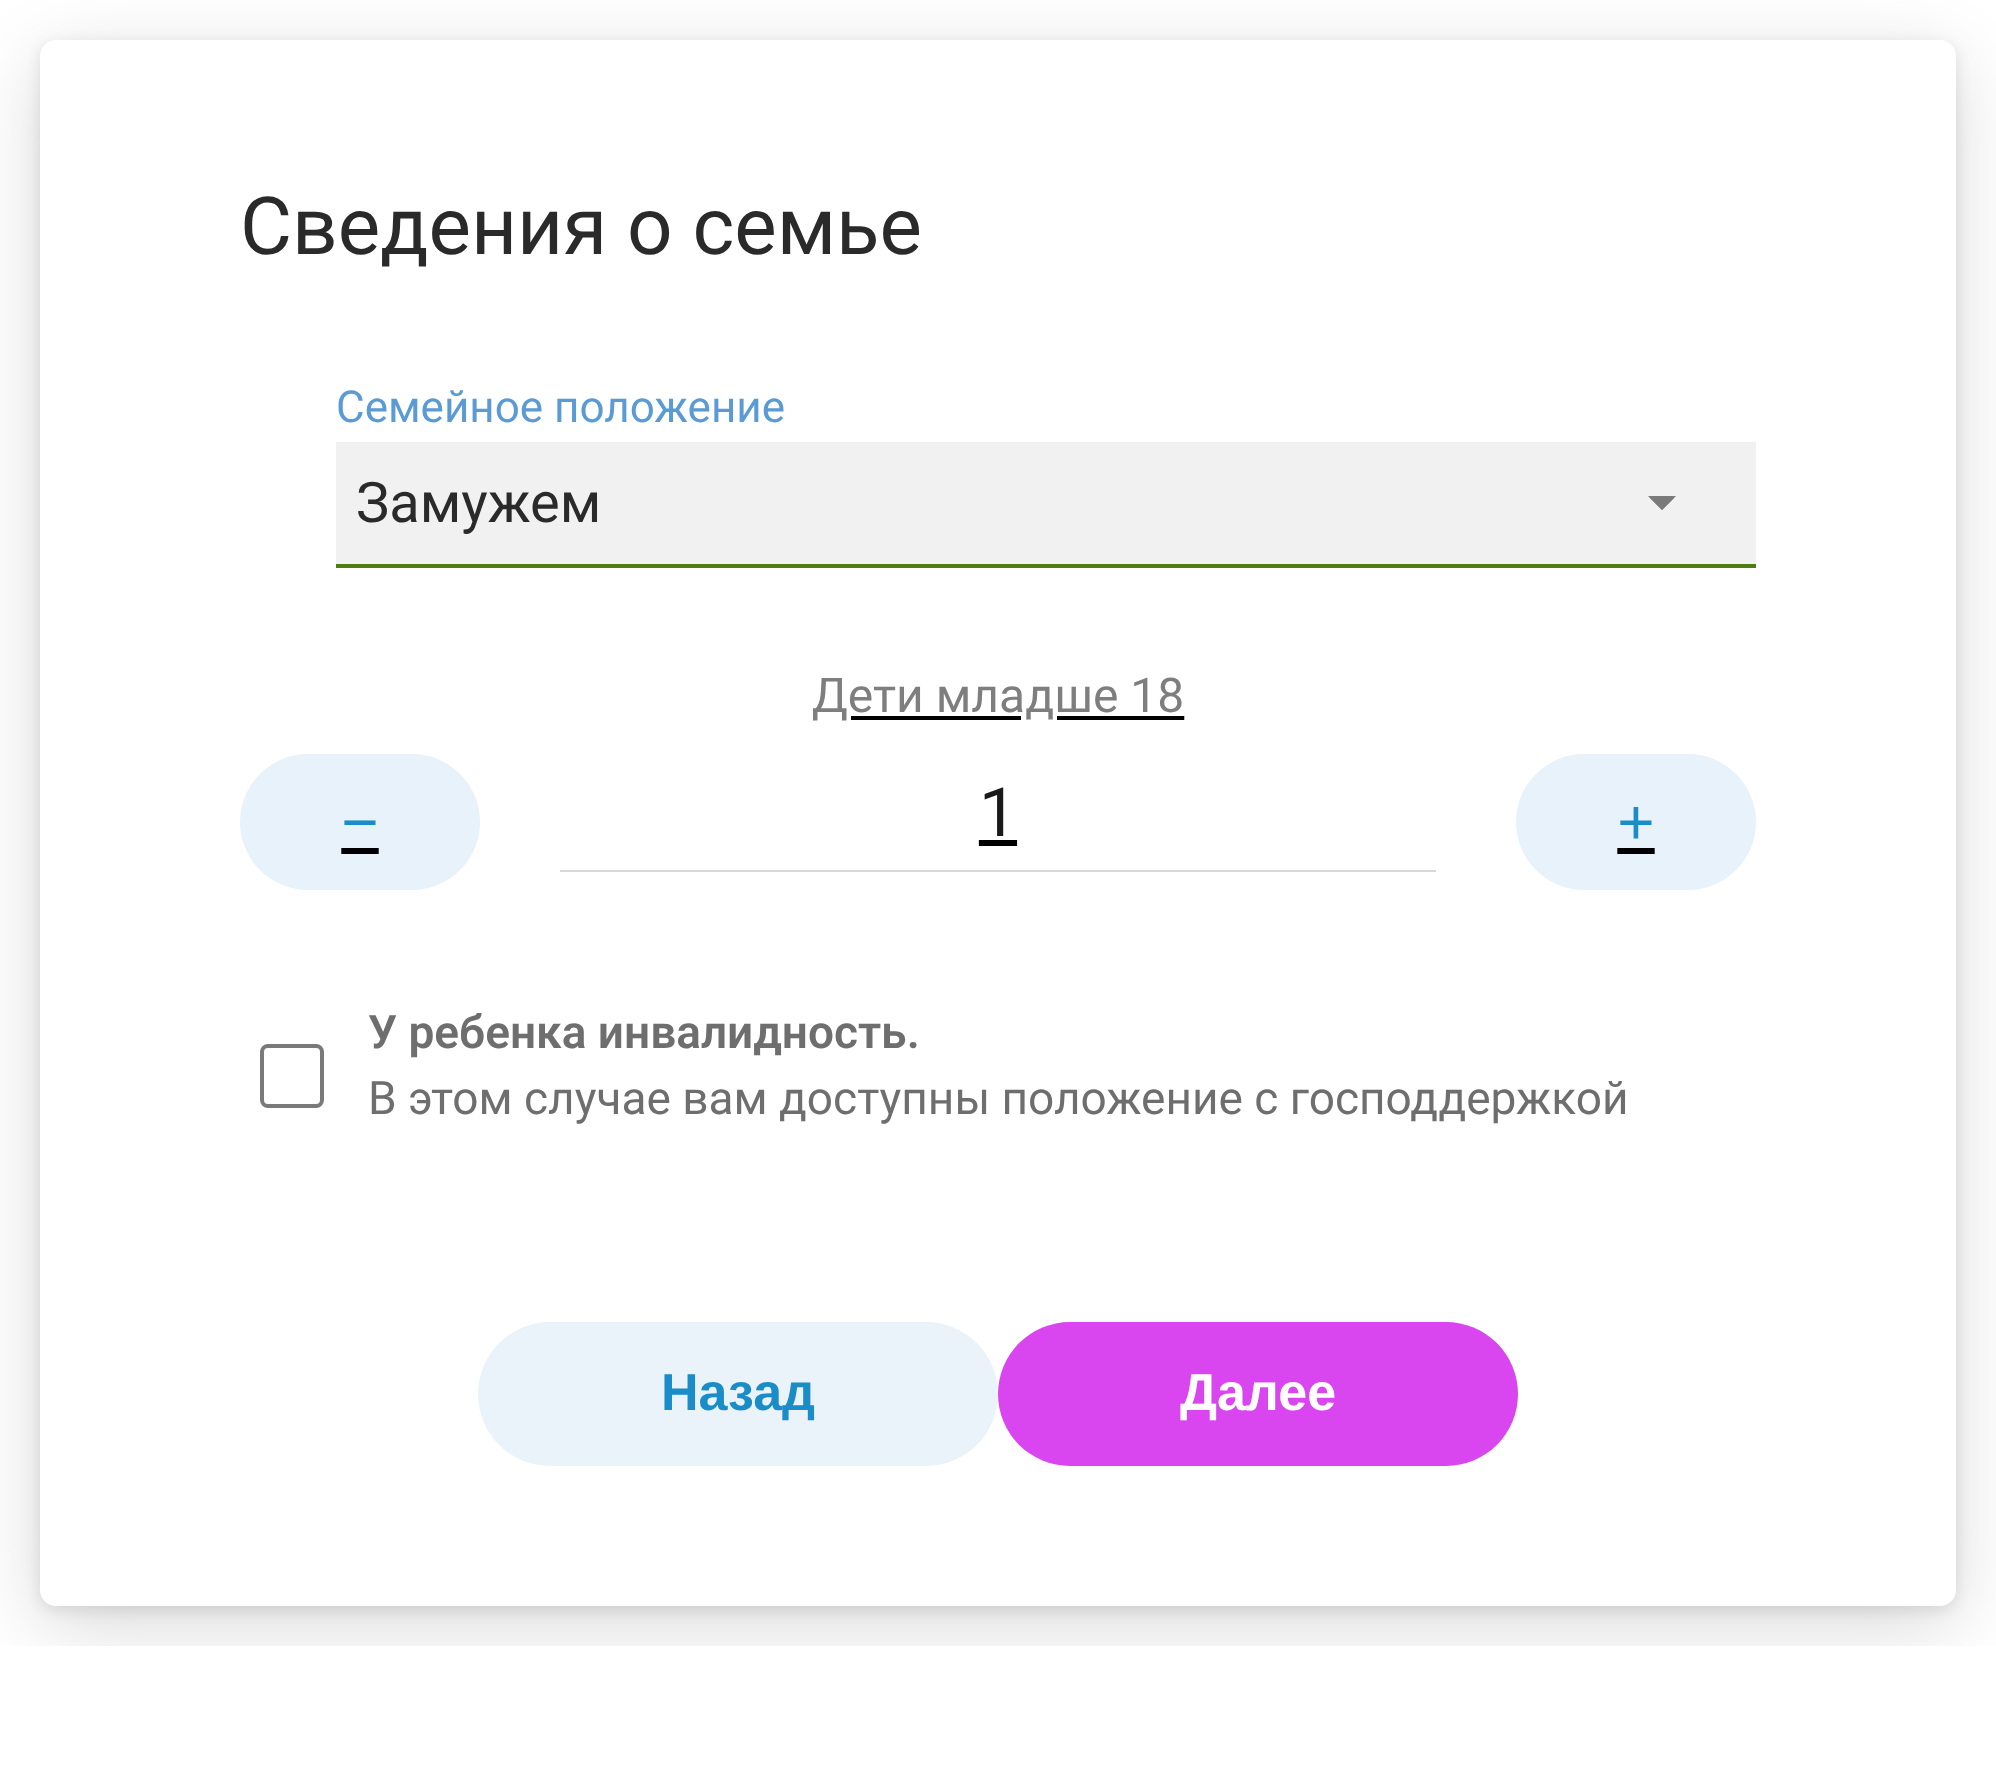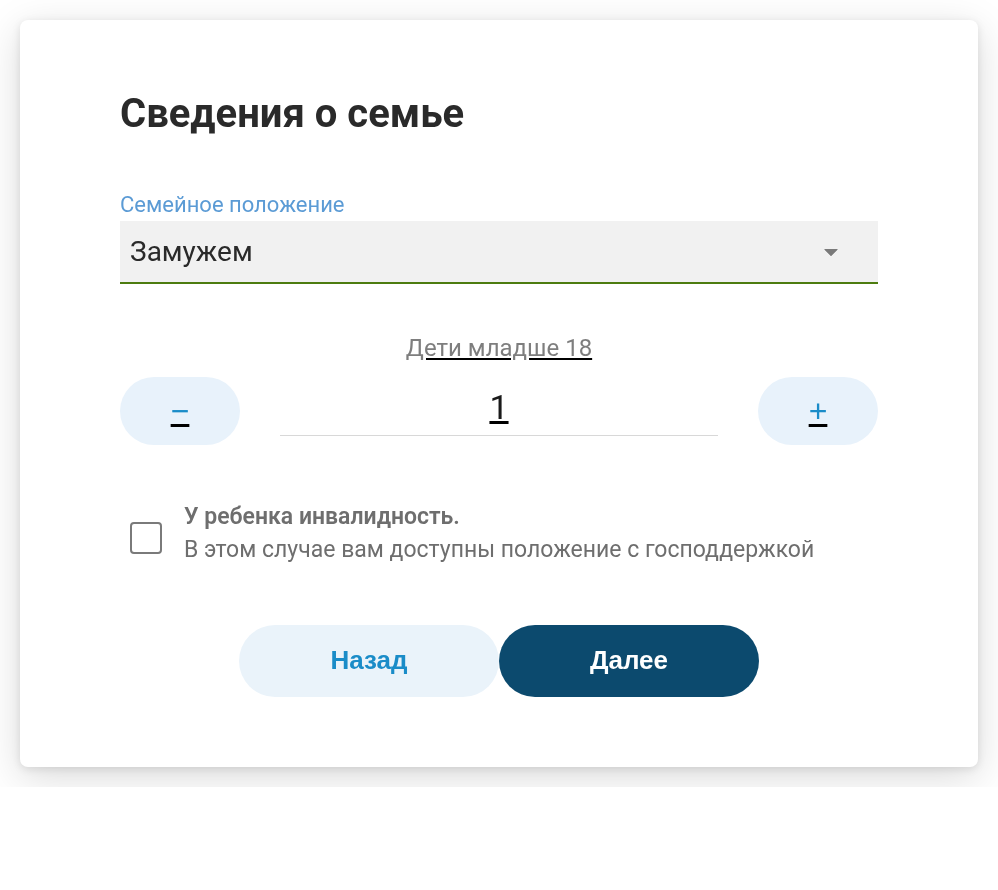--- a/index.html
+++ b/index.html
@@ -17,33 +17,34 @@
     }
     .card {
       width: 960px;
       background: #fff;
       border-radius: 8px;
       box-shadow: 0 10px 40px rgba(0,0,0,0.15), 0 2px 8px rgba(0,0,0,0.1);
       padding: 70px 100px 70px 100px;
     }
     .title {
       font-size: 40px;
-      font-weight: 700;
+      font-weight: 400;
       color: #2a2a2a;
       margin-bottom: 55px;
     }
     .field-label {
       font-size: 22px;
       color: #5b9bd5;
       font-weight: 400;
       margin-bottom: 4px;
     }
     .select-wrap {
       position: relative;
       margin-bottom: 50px;
+      margin-left: 48px;
     }
     .select-box {
       width: 100%;
       background: #f1f1f1;
       border: none;
       border-bottom: 2px solid #4d7c0f;
       padding: 14px 40px 14px 10px;
       font-size: 28px;
       color: #2a2a2a;
       display: flex;
@@ -95,21 +96,21 @@
       font-size: 34px;
       color: #1a1a1a;
       text-align: center;
       padding-bottom: 8px;
       border-bottom: 1px solid #d8d8d8;
     }
     .checkbox-row {
       display: flex;
       align-items: flex-start;
       gap: 22px;
-      margin-bottom: 58px;
+      margin-bottom: 94px;
       padding-left: 10px;
     }
     .checkbox {
       width: 32px;
       height: 32px;
       border: 2.5px solid #7a7a7a;
       border-radius: 4px;
       flex-shrink: 0;
       margin-top: 22px;
       cursor: pointer;
@@ -138,21 +139,21 @@
       cursor: pointer;
       display: flex;
       align-items: center;
       justify-content: center;
     }
     .nav-back {
       background: #eaf3fa;
       color: #1a8cc8;
     }
     .nav-next {
-      background: #0c4a6e;
+      background: #d946ef;
       color: #fff;
     }
   </style>
 </head>
 <body>
 
 <div class="card">
   <h1 class="title">Сведения о семье</h1>
 
   <div class="select-wrap">

